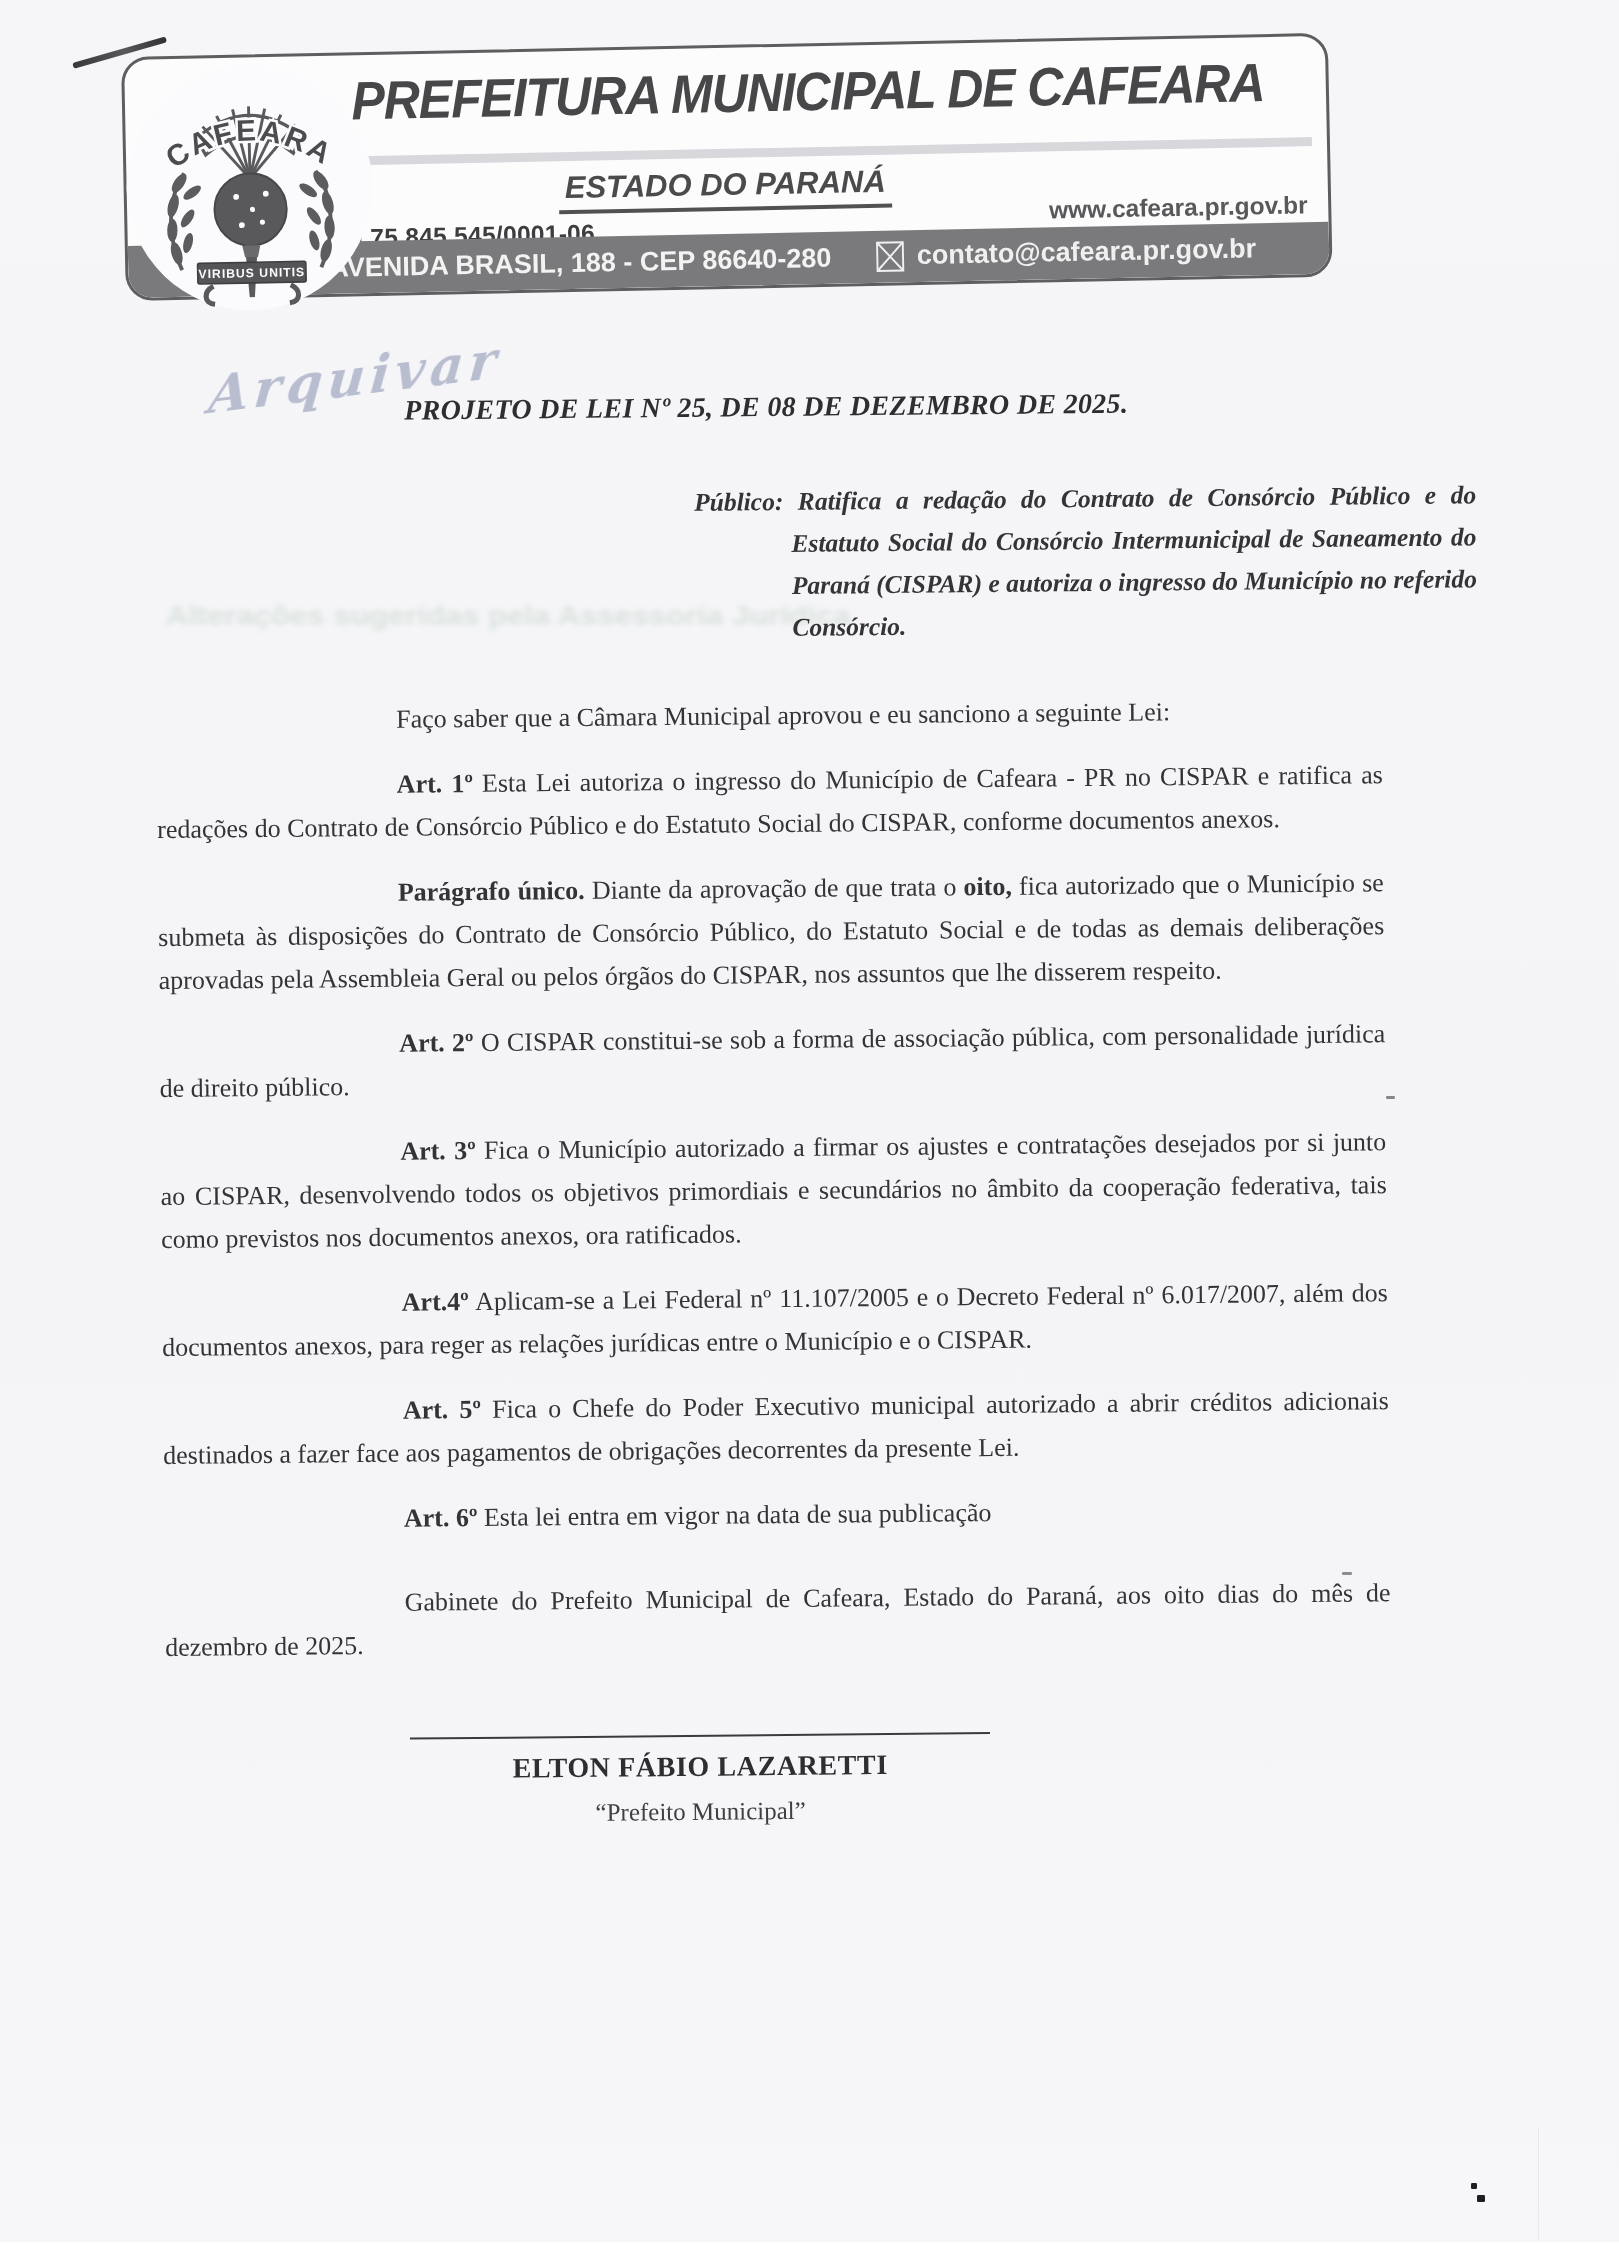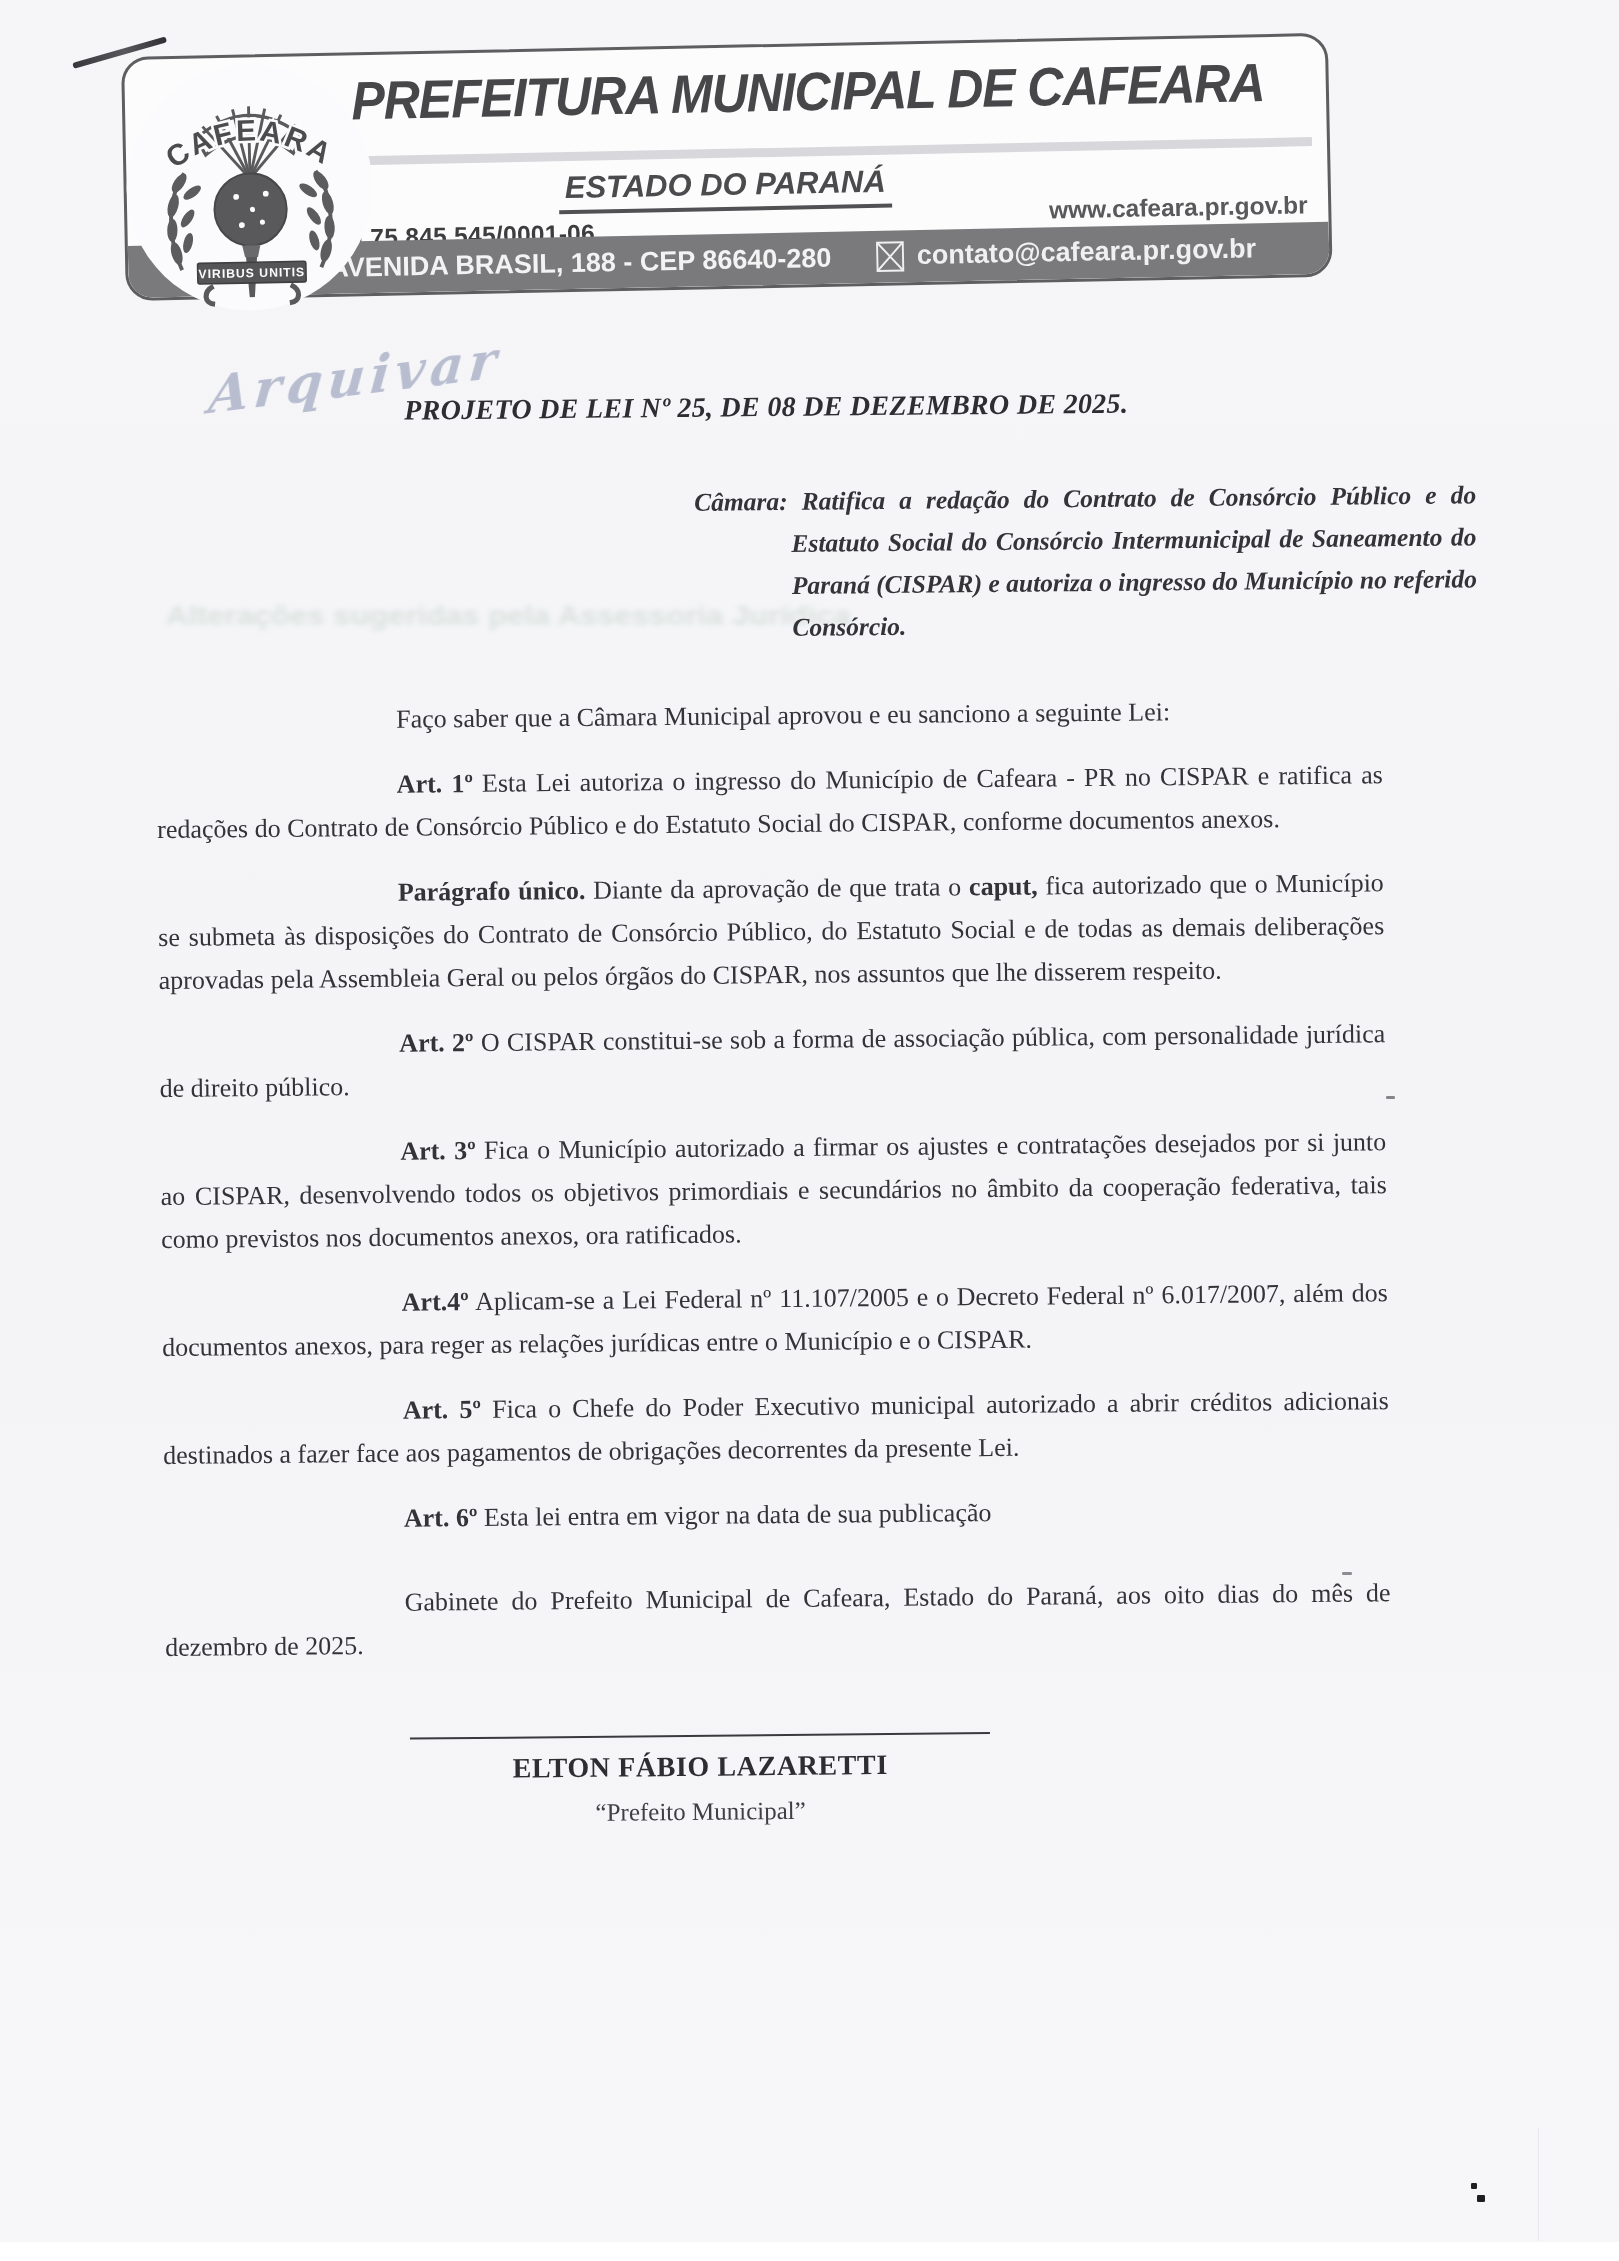--- a/index.html
+++ b/index.html
@@ -173,27 +173,27 @@
   </div>
 
   <div class="handnote">Arquivar</div>
 
   <div class="ghost">Alterações sugeridas pela Assessoria Jurídica</div>
 
   <div class="doc">
 
     <div class="doc-title">PROJETO DE LEI Nº 25, DE 08 DE DEZEMBRO DE 2025.</div>
 
-    <div class="sumula"><b>Câmara:</b><span> Ratifica a redação do Contrato de Consórcio Público e do Estatuto Social do Consórcio Intermunicipal de Saneamento do Paraná (CISPAR) e autoriza o ingresso do Município no referido Consórcio.</span></div>
+    <div class="sumula"><b>Público:</b><span> Ratifica a redação do Contrato de Consórcio Público e do Estatuto Social do Consórcio Intermunicipal de Saneamento do Paraná (CISPAR) e autoriza o ingresso do Município no referido Consórcio.</span></div>
 
     <p class="body-p"><span>Faço saber que a Câmara Municipal aprovou e eu sanciono a seguinte Lei:</span></p>
 
     <p class="body-p"><b>Art. 1º</b><span> Esta Lei autoriza o ingresso do Município de Cafeara - PR no CISPAR e ratifica as redações do Contrato de Consórcio Público e do Estatuto Social do CISPAR, conforme documentos anexos.</span></p>
 
-    <p class="body-p"><b>Parágrafo único.</b><span> Diante da aprovação de que trata o </span><b>caput,</b><span> fica autorizado que o Município se submeta às disposições do Contrato de Consórcio Público, do Estatuto Social e de todas as demais deliberações aprovadas pela Assembleia Geral ou pelos órgãos do CISPAR, nos assuntos que lhe disserem respeito.</span></p>
+    <p class="body-p"><b>Parágrafo único.</b><span> Diante da aprovação de que trata o </span><b>oito,</b><span> fica autorizado que o Município se submeta às disposições do Contrato de Consórcio Público, do Estatuto Social e de todas as demais deliberações aprovadas pela Assembleia Geral ou pelos órgãos do CISPAR, nos assuntos que lhe disserem respeito.</span></p>
 
     <p class="body-p"><b>Art. 2º</b><span> O CISPAR constitui-se sob a forma de associação pública, com personalidade jurídica de direito público.</span></p>
 
     <p class="body-p"><b>Art. 3º</b><span> Fica o Município autorizado a firmar os ajustes e contratações desejados por si junto ao CISPAR, desenvolvendo todos os objetivos primordiais e secundários no âmbito da cooperação federativa, tais como previstos nos documentos anexos, ora ratificados.</span></p>
 
     <p class="body-p"><b>Art.4º</b><span> Aplicam-se a Lei Federal nº 11.107/2005 e o Decreto Federal nº 6.017/2007, além dos documentos anexos, para reger as relações jurídicas entre o Município e o CISPAR.</span></p>
 
     <p class="body-p"><b>Art. 5º</b><span> Fica o Chefe do Poder Executivo municipal autorizado a abrir créditos adicionais destinados a fazer face aos pagamentos de obrigações decorrentes da presente Lei.</span></p>
 
     <p class="body-p"><b>Art. 6º</b><span> Esta lei entra em vigor na data de sua publicação</span></p>

